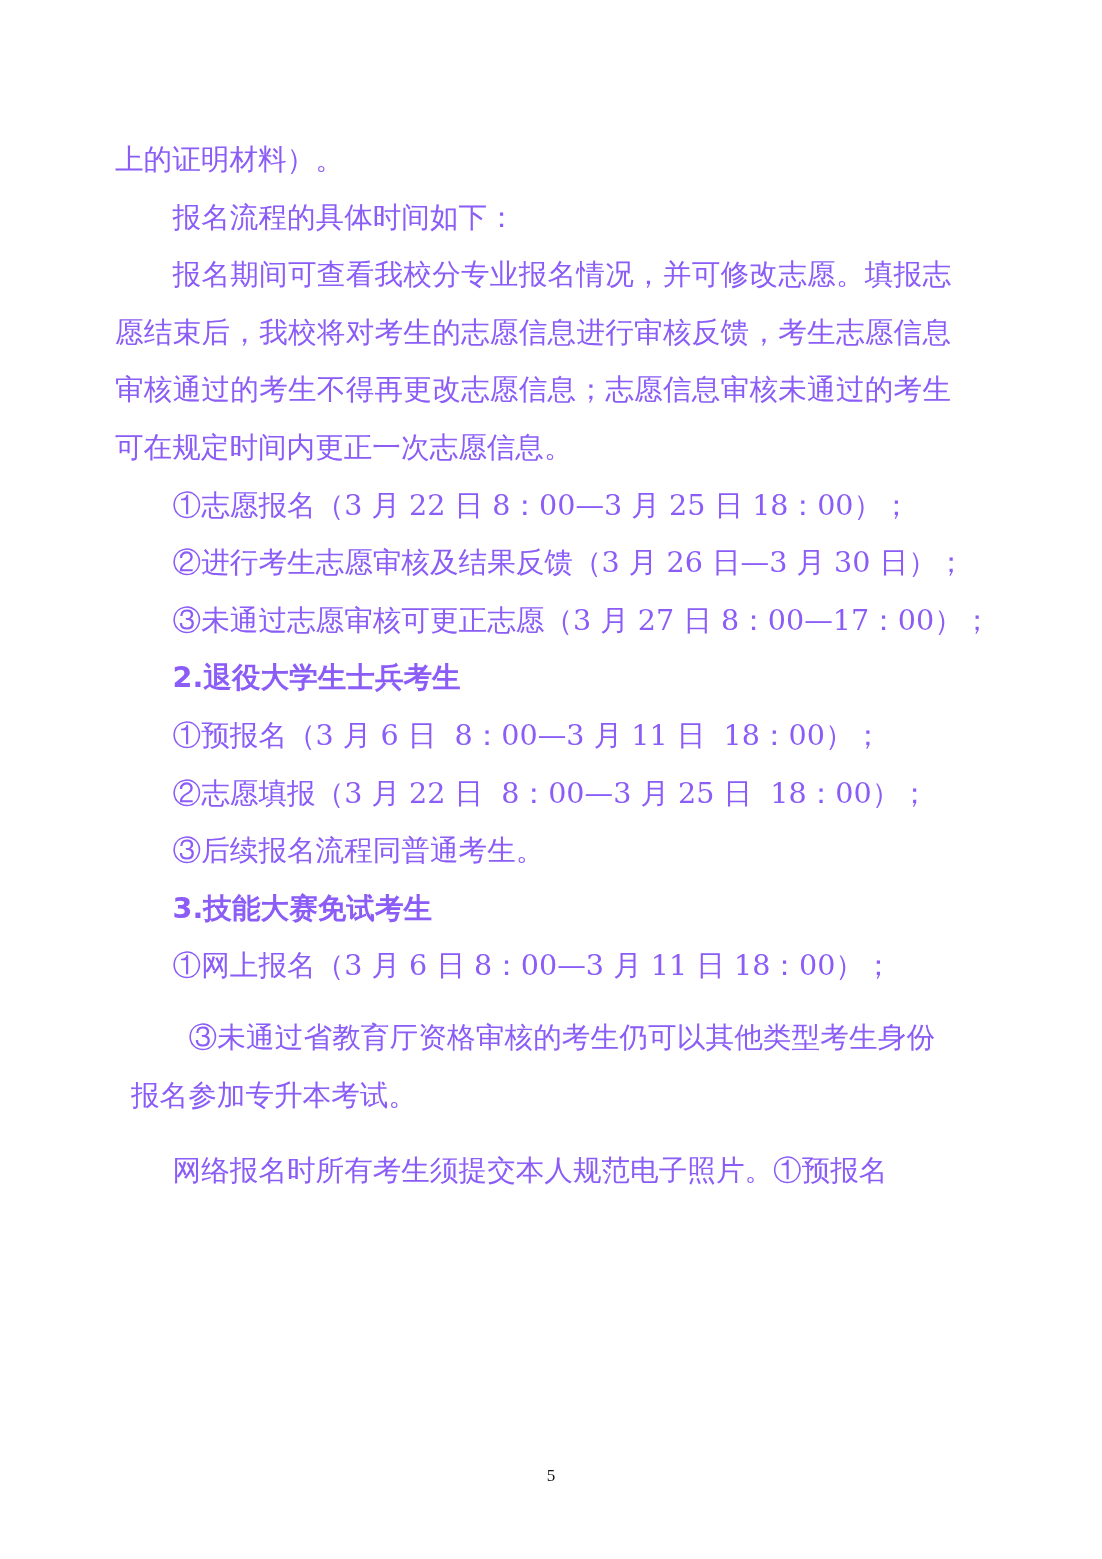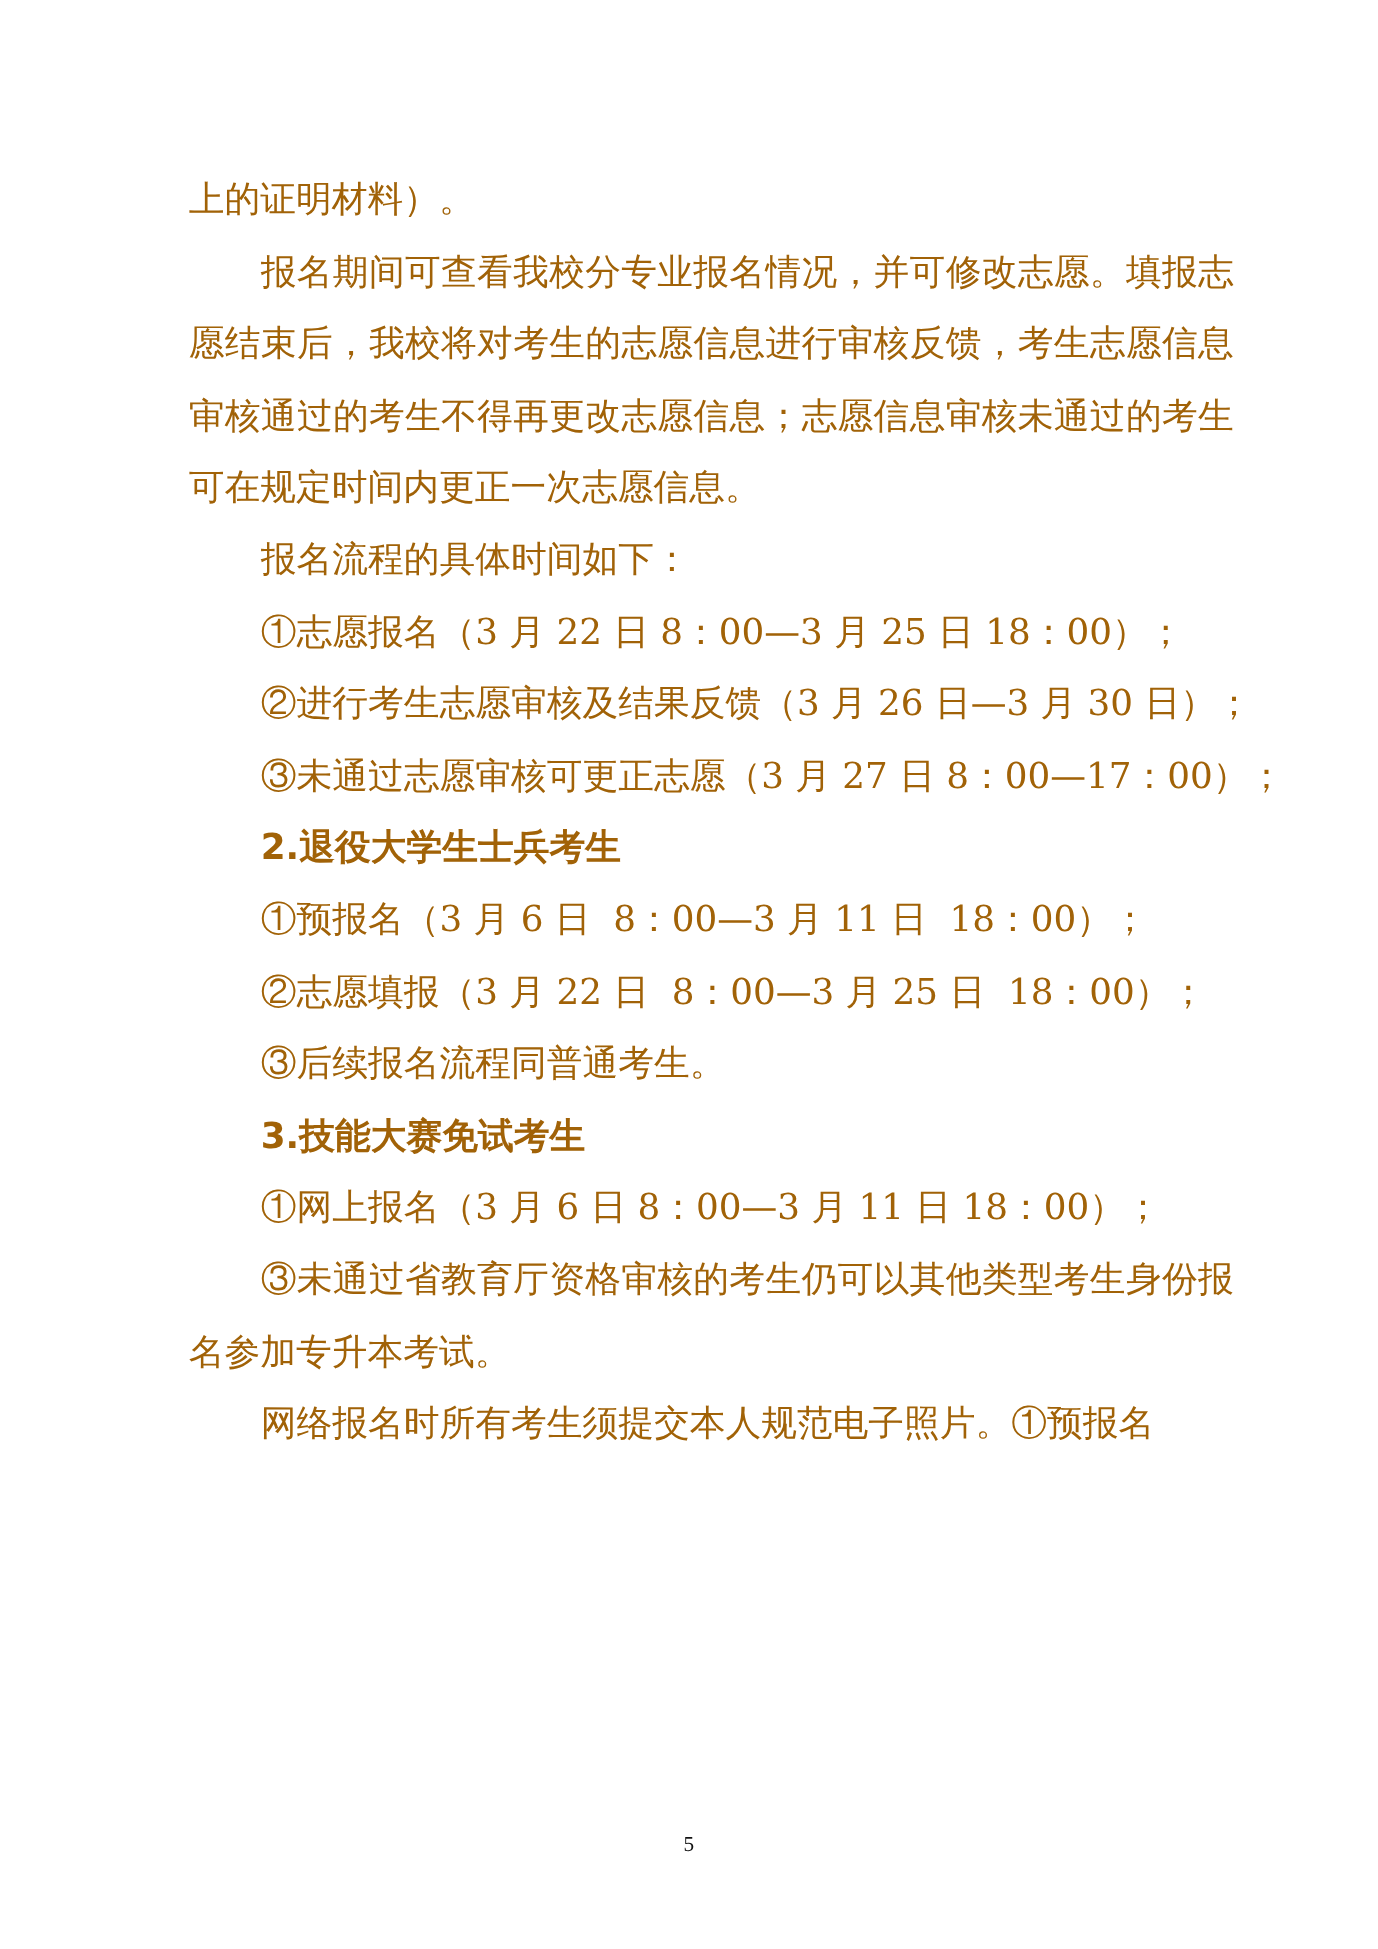--- a/index.html
+++ b/index.html
@@ -1,42 +1,42 @@
 <!DOCTYPE html>
 <html><head>
 <meta charset="utf-8">
 <style>
   html, body { margin: 0; padding: 0; background: #ffffff; }
   body { width: 1102px; height: 1559px; position: relative; overflow: hidden; }
   .page {
     position: absolute; left: 0; top: 0; width: 1102px; height: 1559px; background: #ffffff;
   }
   .content {
-    position: absolute; left: 151px; top: 131px; width: 836px;
+    position: absolute; left: 115px; top: 131px; width: 836px;
     font-family: "DejaVu Serif", "Liberation Serif", serif;
-    font-size: 28.6px; line-height: 57.6px; color: #a16207;
+    font-size: 28.6px; line-height: 57.6px; color: #8b5cf6;
   }
   .p { margin: 0; text-align: justify; text-align-last: left; white-space: normal; }
   .indent { text-indent: 57.6px; }
   .item { margin: 0; padding-left: 57.6px; white-space: nowrap; }
   .heading { margin: 0; padding-left: 57.6px; font-weight: bold; font-family: "DejaVu Sans", "Liberation Sans", sans-serif; white-space: nowrap; }
-  .item-wrap { margin: 0; text-indent: 57.6px; text-align: justify; text-align-last: left; }
+  .item-wrap { margin: 16px; text-indent: 57.6px; text-align: justify; text-align-last: left; font-family: Liberation Mono, monospace; }
   .pagenum {
     position: absolute; left: 0; width: 1102px; top: 1466px; text-align: center;
     font-family: "Liberation Serif", "DejaVu Serif", serif; font-size: 17px; color: #111;
   }
 </style>
 </head>
 <body>
 
 <div class="page">
   <div class="content">
     <p class="p">上的证明材料）。</p>
+    <p class="p indent">报名流程的具体时间如下：</p>
     <p class="p indent">报名期间可查看我校分专业报名情况，并可修改志愿。填报志愿结束后，我校将对考生的志愿信息进行审核反馈，考生志愿信息审核通过的考生不得再更改志愿信息；志愿信息审核未通过的考生可在规定时间内更正一次志愿信息。</p>
-    <p class="p indent">报名流程的具体时间如下：</p>
 
     <div>
       <p class="item">①志愿报名（3 月 22 日 8：00—3 月 25 日 18：00）；</p>
       <p class="item">②进行考生志愿审核及结果反馈（3 月 26 日—3 月 30 日）；</p>
       <p class="item">③未通过志愿审核可更正志愿（3 月 27 日 8：00—17：00）；</p>
     </div>
 
     <div>
       <p class="heading">2.退役大学生士兵考生</p>
       <p class="item" style="white-space:pre">①预报名（3 月 6 日  8：00—3 月 11 日  18：00）；</p>

